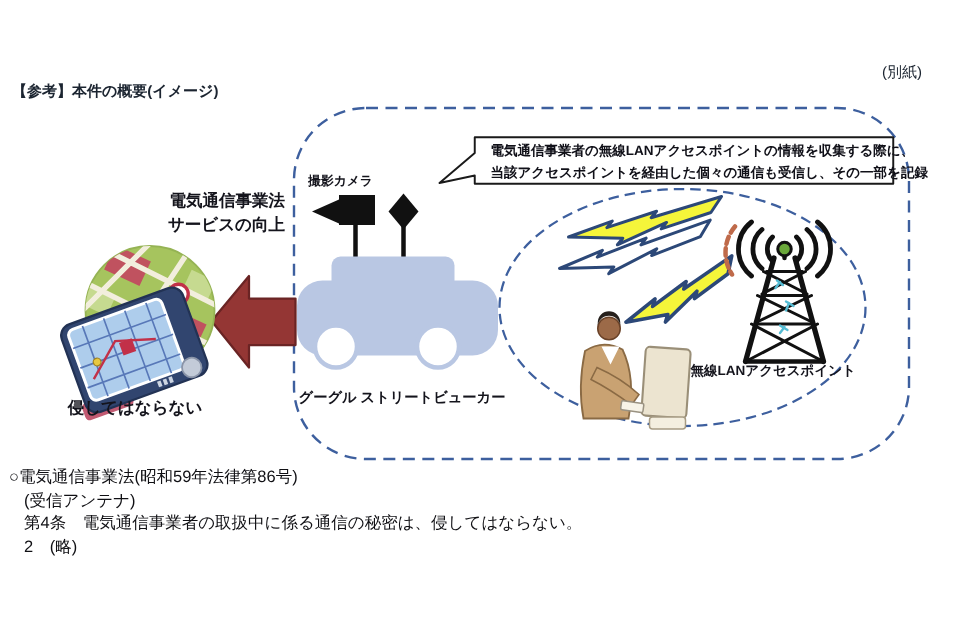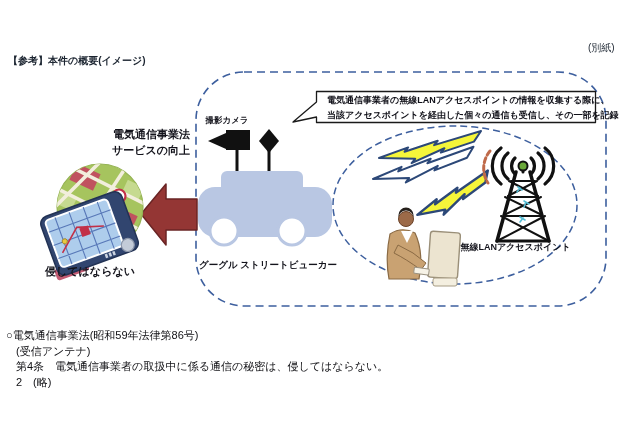--- a/index.html
+++ b/index.html
@@ -11,21 +11,21 @@
   .beshi{left:588px;top:41px;font-size:10px;color:#1b2430;}
   .callout-text{left:327px;top:93px;width:278px;text-align:center;font-size:9px;font-weight:600;
                 line-height:14.5px;color:#101018;}
   .lbl{font-weight:600;color:#14141c;}
   .cam-lbl{left:197px;top:115px;width:60px;text-align:center;font-size:8.5px;}
   .ant-lbl{left:256px;top:107px;font-size:8.5px;line-height:13px;text-align:left;}
   .car-lbl{left:193px;top:247px;width:150px;text-align:center;font-size:9.5px;margin-top:12px;}
   .ap-lbl{left:458px;top:241px;width:115px;text-align:center;font-size:9px;}
   .benefit{left:88px;top:126px;width:102px;text-align:right;font-size:11px;line-height:16px;}
   .map-lbl{left:34px;top:264px;width:112px;text-align:center;font-size:11px;}
-  .law{left:6px;top:328px;font-size:11px;line-height:15.5px;color:#101014;z-index:2;position:absolute;}
+  .law{left:6px;top:311px;font-size:11px;line-height:15.5px;color:#101014;z-index:2;position:absolute;}
   .law .ind{padding-left:10px;}
 </style>
 </head>
 <body>
 
 <div id="canvas">
 
   <svg id="art" width="640" height="426" viewBox="0 0 640 426">
     <defs>
       <clipPath id="mapclip">

